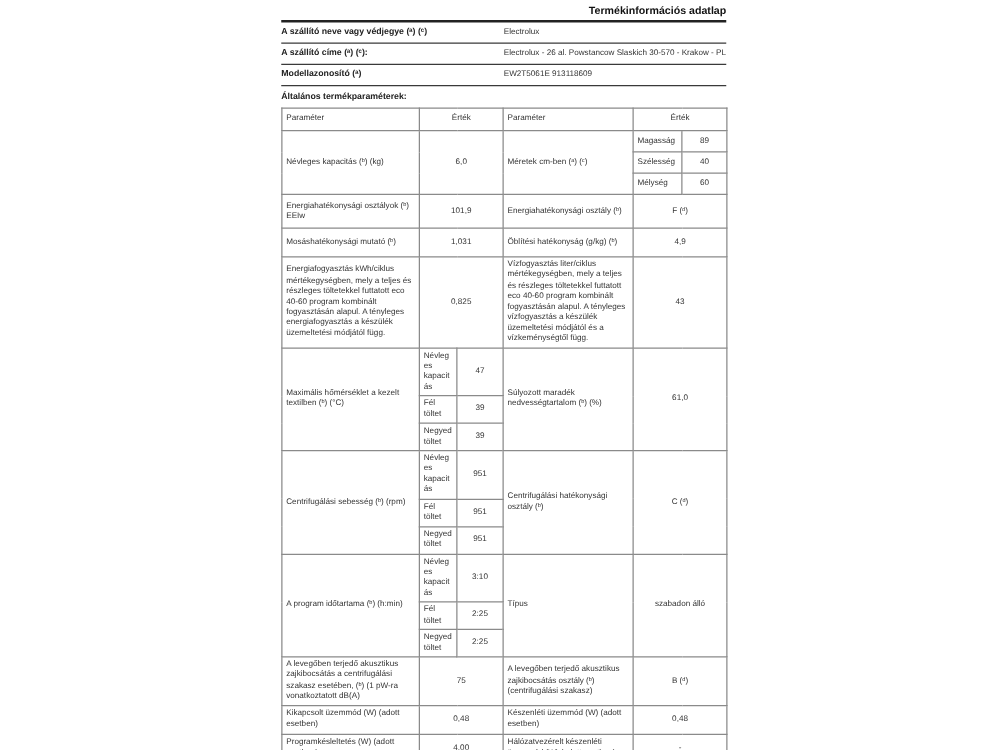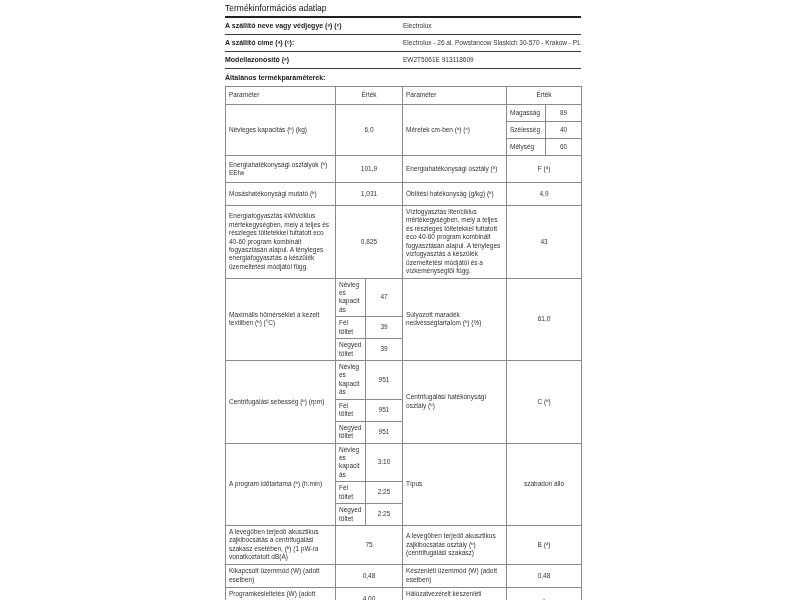--- a/index.html
+++ b/index.html
@@ -1,18 +1,18 @@
 <!DOCTYPE html>
 <html><head>
 <meta charset="utf-8">
 <style>
   html,body{margin:0;padding:0;background:#ffffff;width:800px;height:600px;overflow:hidden;
     font-family:"Liberation Sans","DejaVu Sans",sans-serif;color:#333;}
   .doc{position:absolute;left:225px;top:0;width:356px;}
-  .title{font-size:8.5px;font-weight:normal;text-align:left;color:#111;
+  .title{font-size:8.5px;font-weight:bold;text-align:right;color:#111;
     padding:3px 0 3px;border-bottom:2px solid #222;}
   .sup-row{display:flex;align-items:center;border-bottom:1.5px solid #3a3a3a;padding:4px 0 5px;}
   .sup-label{width:178px;flex:0 0 178px;font-weight:bold;font-size:7px;color:#222;}
   .sup-value{flex:1;font-size:6.5px;white-space:nowrap;}
   .section-heading{font-size:7px;font-weight:bold;color:#222;padding:5px 0 5px;}
   table.params{width:356px;border-collapse:collapse;table-layout:fixed;
     border-top:1px solid #444;border-left:1px solid #8a8a8a;border-right:1px solid #8a8a8a;}
   table.params td{border:1px solid #8a8a8a;font-size:6.5px;line-height:1.3;
     padding:2px 3px;vertical-align:middle;word-wrap:break-word;}
   tbody.grp{border-bottom:1px solid #404040;}

